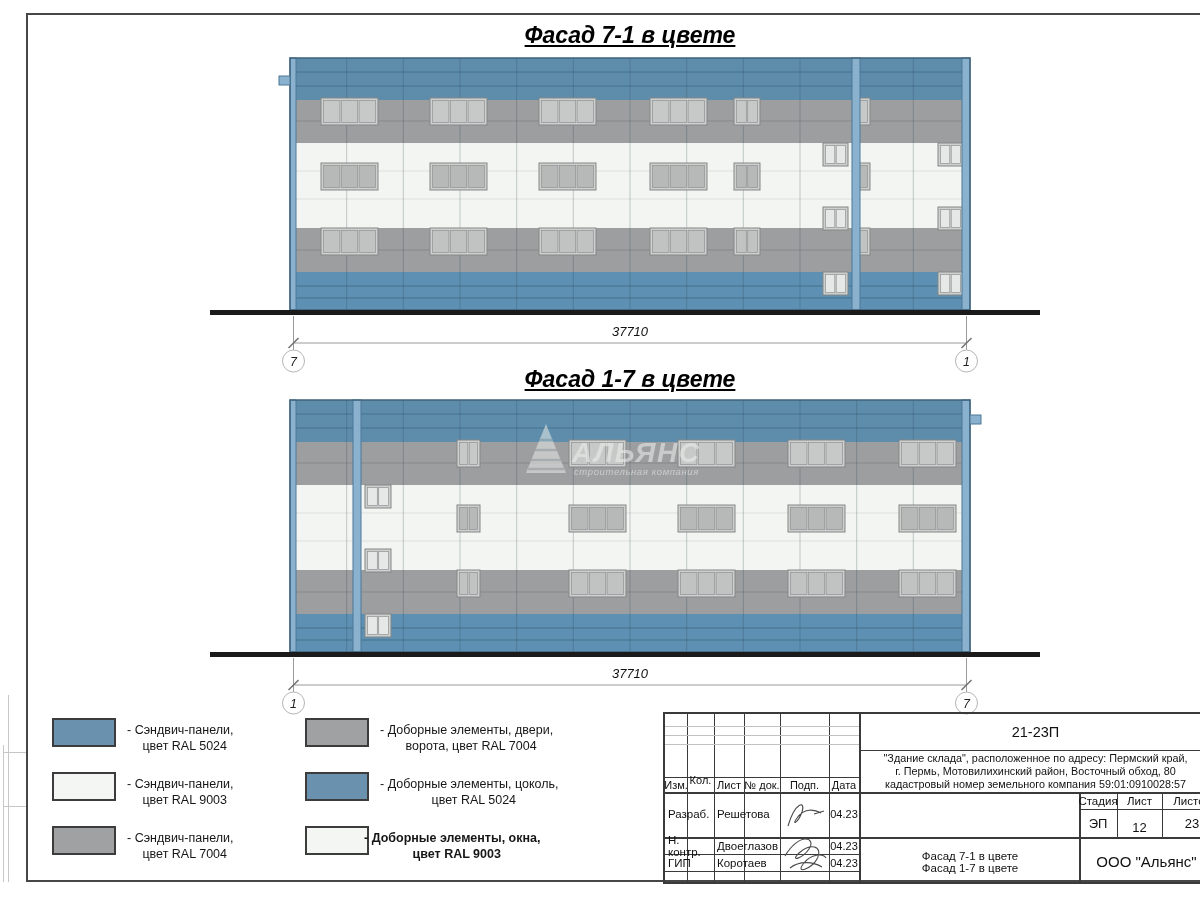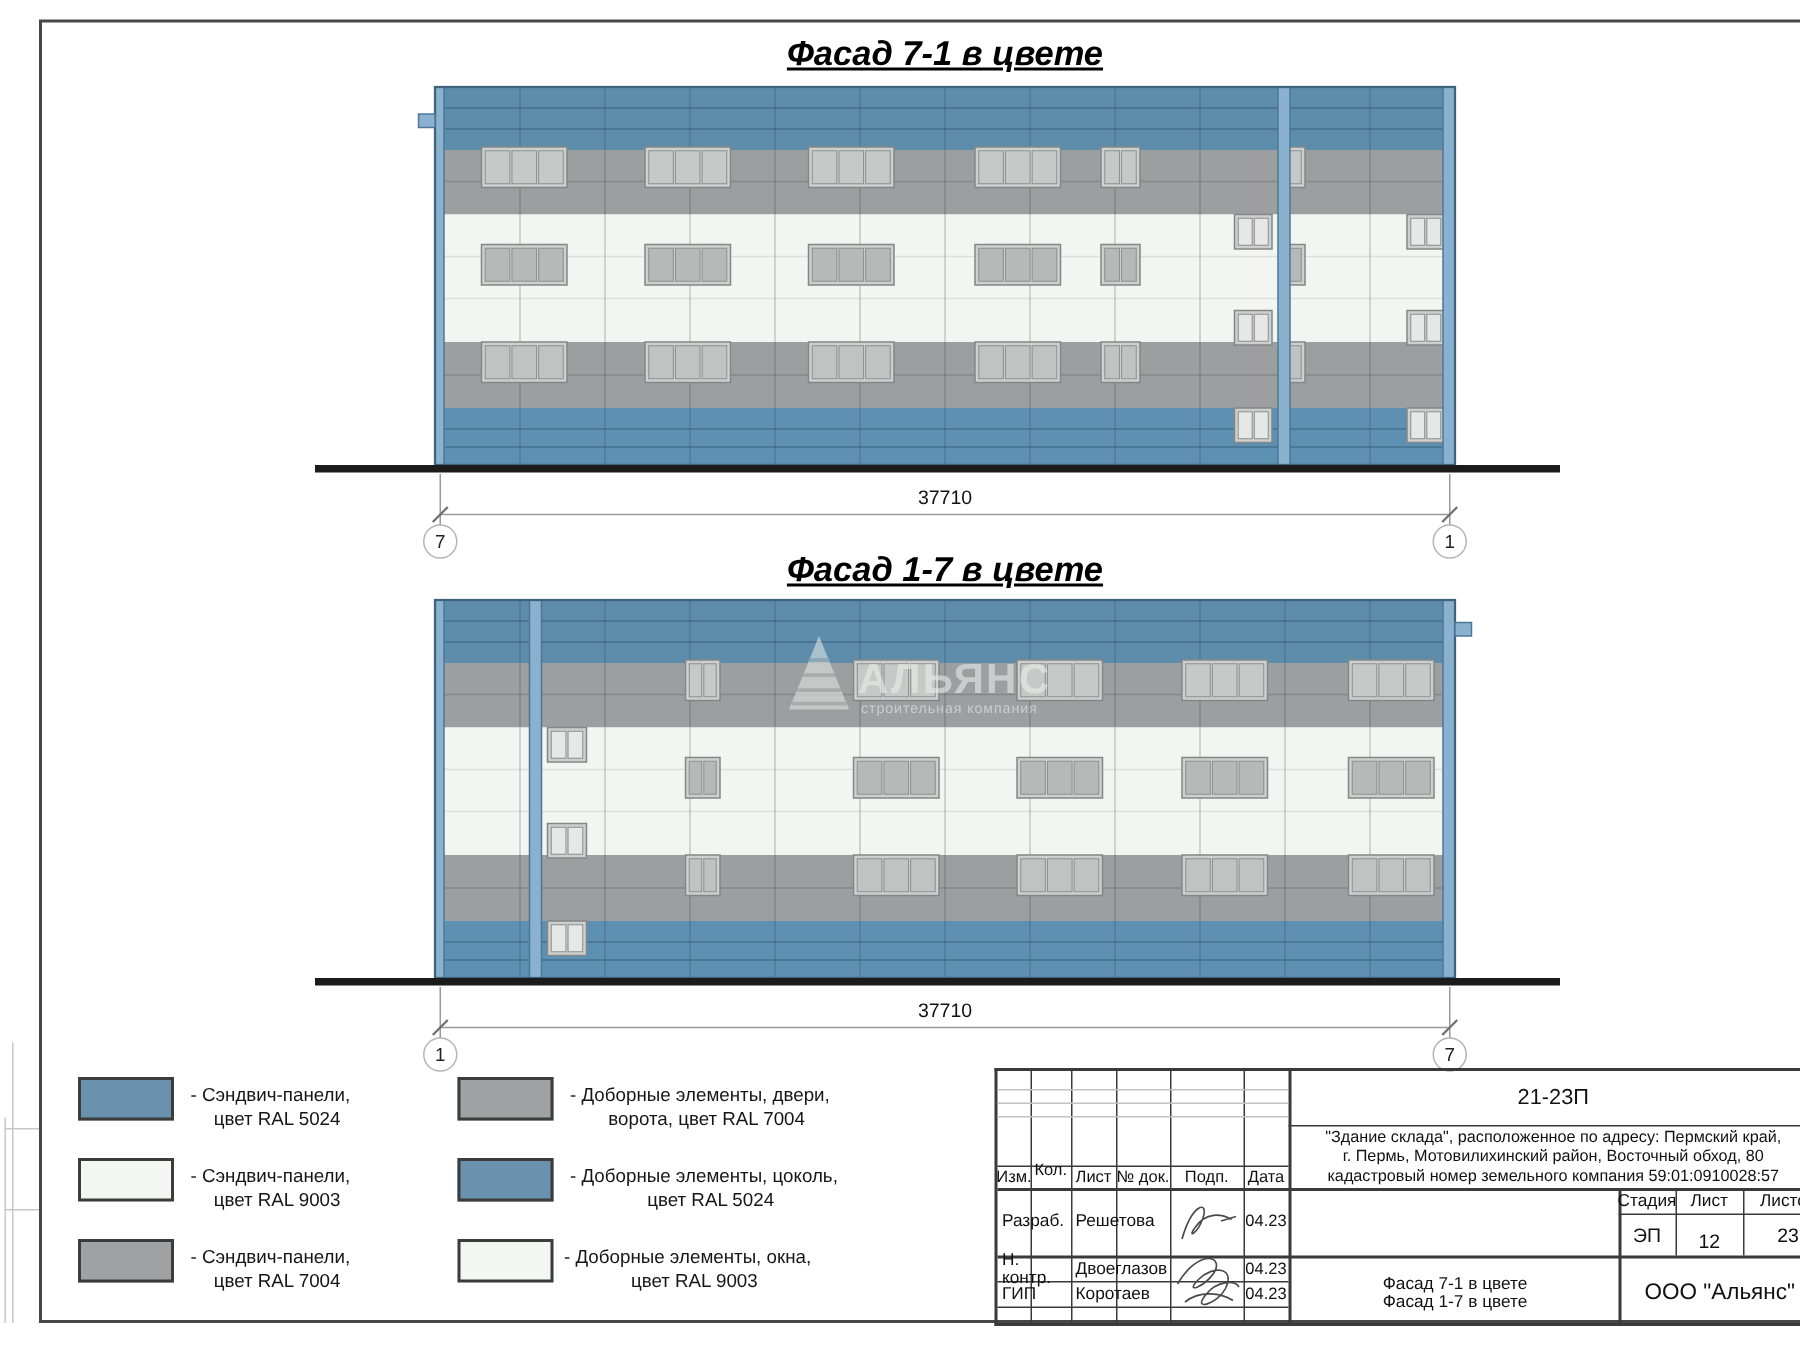--- a/index.html
+++ b/index.html
@@ -4,21 +4,21 @@
 <style>
   html,body{margin:0;padding:0;background:#fff;}
   #page{position:relative;width:1200px;height:900px;background:#fff;overflow:hidden;
         font-family:"Liberation Sans","DejaVu Sans",sans-serif;color:#111;}
   .frame{position:absolute;left:26px;top:13px;width:1184px;height:869px;
          border:2px solid #474747;box-sizing:border-box;}
   .mline{position:absolute;background:#c7c7c7;}
   .ftitle{position:absolute;left:290px;width:680px;text-align:center;
           font-size:23px;font-weight:bold;font-style:italic;
           text-decoration:underline;color:#000;}
-  .facade{position:absolute;width:880px;height:320px;}
+  .facade{position:absolute;width:880px;height:320px;font-style:italic;}
   
   .lg-item{position:absolute;}
   .sw{position:absolute;width:64px;height:29px;border:2px solid #3c3c3c;box-sizing:border-box;}
   .lg-text{position:absolute;font-size:12.5px;line-height:16px;color:#161616;white-space:nowrap;}
   .lg-text .l2{padding-left:9px;text-align:center;}
   
   .tb{position:absolute;left:663px;top:712px;width:547px;height:172px;
       border-top:2px solid #3a3a3a;border-left:2px solid #3a3a3a;border-bottom:2px solid #3a3a3a;
       box-sizing:border-box;}
   .hl,.vl{position:absolute;background:#3a3a3a;}
@@ -322,21 +322,21 @@
     </div>
     <div class="lg-item">
       <div class="sw" style="left: 305px; top: 772px; background: rgb(106, 146, 174);"></div>
       <div class="lg-text" style="left:380px;top:776px;">
         <div>- Доборные элементы, цоколь,</div>
         <div class="l2">цвет RAL 5024</div>
       </div>
     </div>
     <div class="lg-item">
       <div class="sw" style="left: 305px; top: 826px; background: rgb(243, 246, 242);"></div>
-      <div class="lg-text" style="left:376px;top:830px;">
+      <div class="lg-text" style="left:364px;top:830px;font-weight:bold;">
         <div>- Доборные элементы, окна,</div>
         <div class="l2">цвет RAL 9003</div>
       </div>
     </div>
   </div>
 
   <div class="tb">
 
     <div class="vl" style="left:22px;top:0;height:170px;"></div>
     <div class="vl" style="left:49px;top:0;height:170px;"></div>

